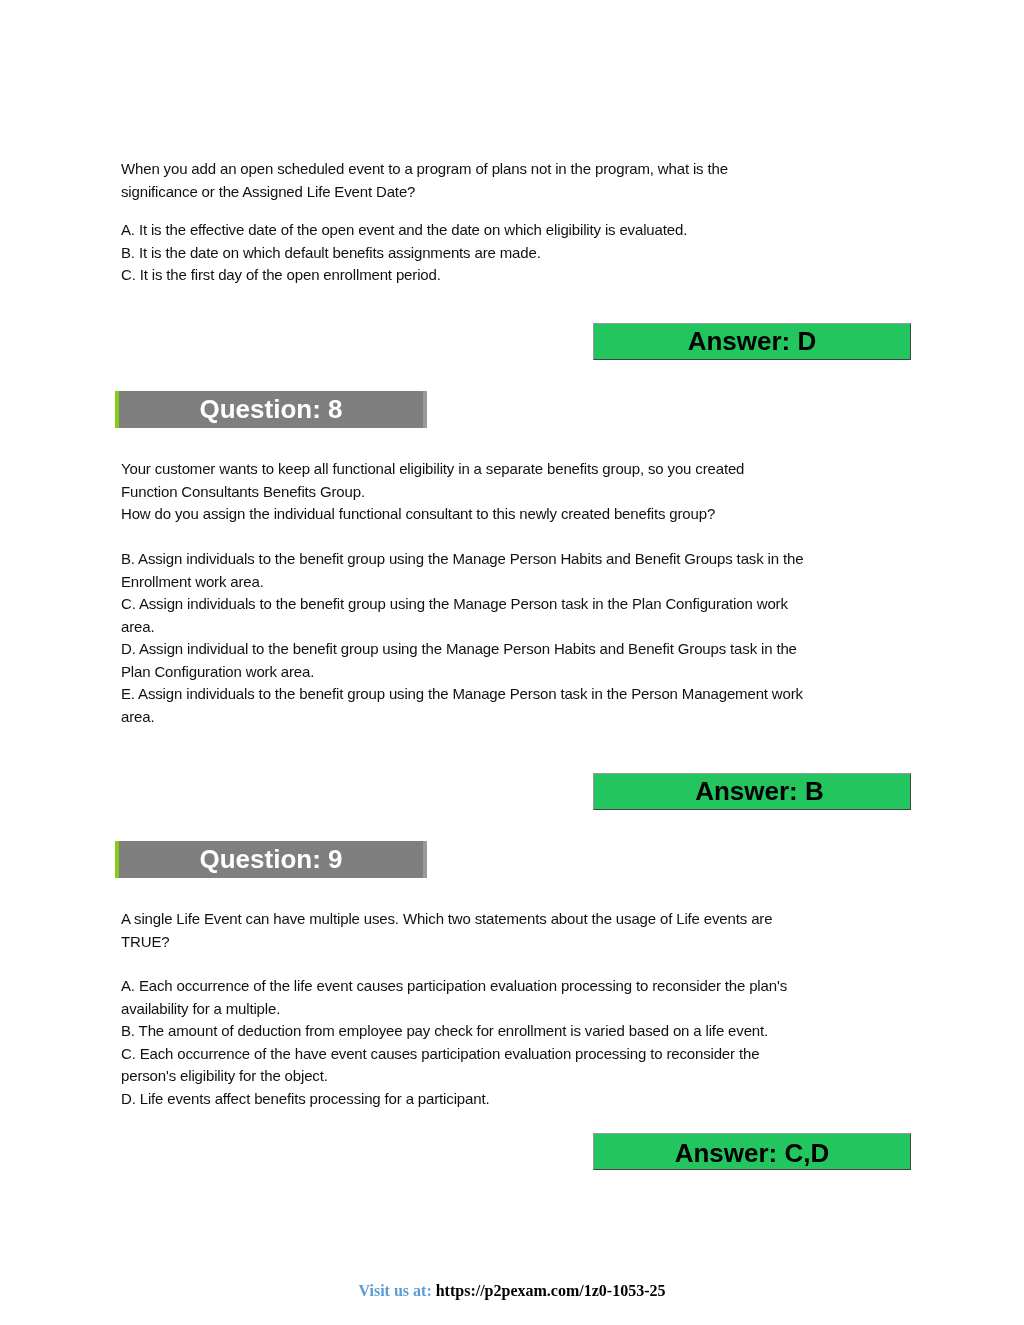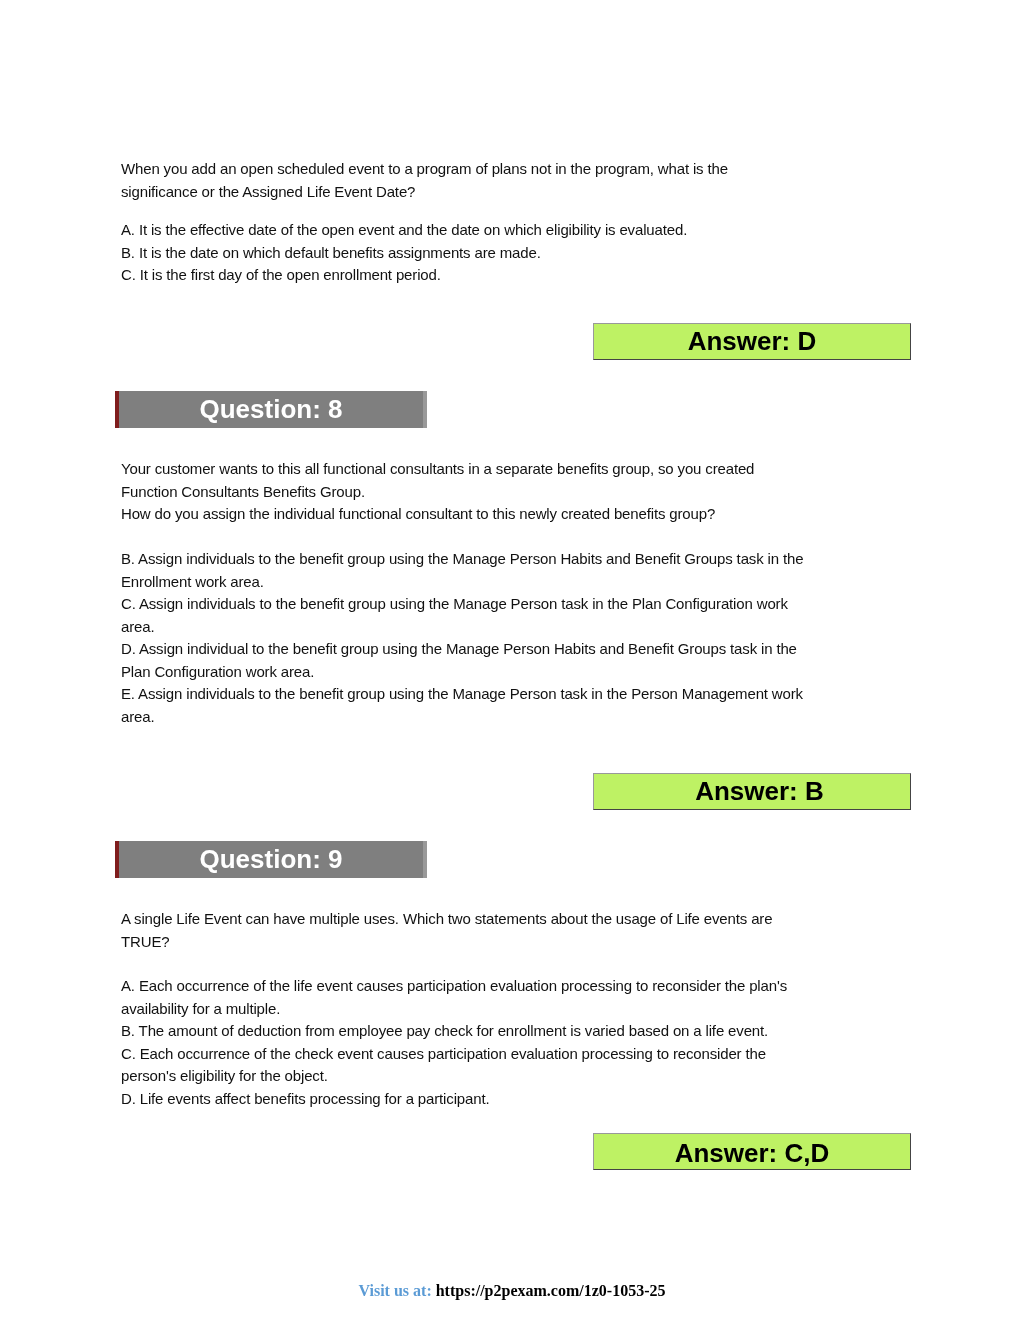--- a/index.html
+++ b/index.html
@@ -2,25 +2,25 @@
 <html><head>
   <meta charset="utf-8">
   <style>
     html, body { margin: 0; padding: 0; background: #ffffff; }
     body { width: 1024px; height: 1325px; position: relative; overflow: hidden;
            font-family: "Liberation Sans", sans-serif; color: #111; }
     .text { position: absolute; left: 121px; font-size: 15px; line-height: 22.5px;
             letter-spacing: -0.15px; width: 800px; }
     .text p { margin: 0; }
     .answer-box { position: absolute; left: 593px; width: 318px; height: 37px;
-                  border: 1px solid #444; border-top-color: #999; border-left-color: #999; background: #bef264;
+                  border: 1px solid #444; border-top-color: #999; border-left-color: #999; background: #22c55e;
                   display: flex; align-items: center; justify-content: center;
                   font-weight: bold; font-size: 26px; color: #000; box-sizing: border-box; }
     .q-banner { position: absolute; left: 115px; width: 312px; height: 37px;
-                background: #7f7f7f; border-left: 4px solid #7f1d1d; border-right: 4px solid #999;
+                background: #7f7f7f; border-left: 4px solid #84cc16; border-right: 4px solid #999;
                 box-sizing: border-box; color: #fff; font-weight: bold; font-size: 26px;
                 display: flex; align-items: center; justify-content: center; }
     .footer { position: absolute; top: 1282px; left: 0; width: 1024px; text-align: center;
               font-family: "Liberation Serif", serif; font-weight: bold; font-size: 16px; }
     .footer .label { color: #5b9bd5; }
     .footer .url { color: #000; }
   </style>
 </head>
 <body>
 
@@ -34,21 +34,21 @@
   <p>C. It is the first day of the open enrollment period.</p>
 </div>
 <div class="answer-box" style="top:323px;">
   <span>Answer: D</span>
 </div>
 
 <div class="q-banner" style="top:391px;">
   <span>Question: 8</span>
 </div>
 <div class="text" style="top:458px;">
-  <p>Your customer wants to this all functional consultants in a separate benefits group, so you created</p>
+  <p>Your customer wants to keep all functional eligibility in a separate benefits group, so you created</p>
   <p>Function Consultants Benefits Group.</p>
   <p>How do you assign the individual functional consultant to this newly created benefits group?</p>
 </div>
 <div class="text" style="top:548px;">
   <p>B. Assign individuals to the benefit group using the Manage Person Habits and Benefit Groups task in the</p>
   <p>Enrollment work area.</p>
   <p>C. Assign individuals to the benefit group using the Manage Person task in the Plan Configuration work</p>
   <p>area.</p>
   <p>D. Assign individual to the benefit group using the Manage Person Habits and Benefit Groups task in the</p>
   <p>Plan Configuration work area.</p>
@@ -63,21 +63,21 @@
   <span>Question: 9</span>
 </div>
 <div class="text" style="top:908px;">
   <p>A single Life Event can have multiple uses. Which two statements about the usage of Life events are</p>
   <p>TRUE?</p>
 </div>
 <div class="text" style="top:975px;">
   <p>A. Each occurrence of the life event causes participation evaluation processing to reconsider the plan's</p>
   <p>availability for a multiple.</p>
   <p>B. The amount of deduction from employee pay check for enrollment is varied based on a life event.</p>
-  <p>C. Each occurrence of the check event causes participation evaluation processing to reconsider the</p>
+  <p>C. Each occurrence of the have event causes participation evaluation processing to reconsider the</p>
   <p>person's eligibility for the object.</p>
   <p>D. Life events affect benefits processing for a participant.</p>
 </div>
 <div class="answer-box" style="top:1133px;align-items:flex-end;">
   <span>Answer: C,D</span>
 </div>
 
 <div class="footer">
   <span class="label">Visit us at: </span><span class="url">https://p2pexam.com/1z0-1053-25</span>
 </div>

